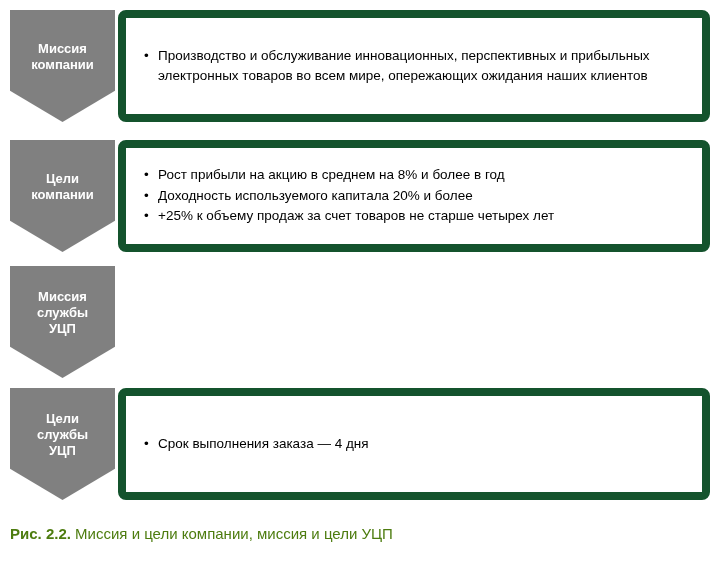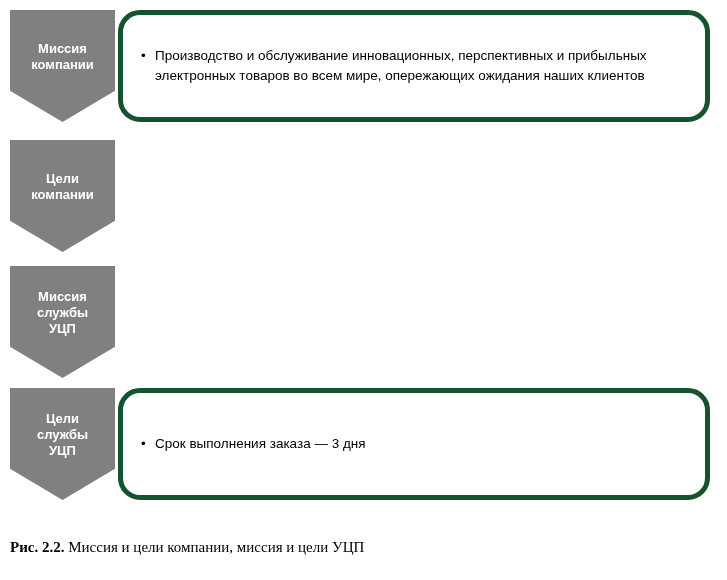--- a/index.html
+++ b/index.html
@@ -56,22 +56,22 @@
   }
   .arrow-label span { display: block; }
 
   
   .bullet-box {
     position: absolute;
     left: 108px;
     top: 0;
     right: 0;
     height: 100%;
-    border: 5px solid #14532d;
-    border-radius: 22px;
+    border: 8px solid #14532d;
+    border-radius: 8px;
     background: #ffffff;
     box-sizing: border-box;
     display: flex;
     align-items: center;
   }
   .bullet-list {
     margin: 0;
     padding: 0 16px 0 18px;
     list-style: none;
     width: 100%;
@@ -90,26 +90,26 @@
     position: absolute;
     left: 0;
     top: 0;
     font-size: 13.5px;
     line-height: 1.45;
   }
 
   .caption {
     position: absolute;
     left: 10px;
-    top: 538px;
+    top: 524px;
     width: 700px;
-    font-family: Liberation Serif, serif;
+    font-family: Liberation Sans, sans-serif;
     font-size: 15px;
     line-height: 1.3;
-    color: #000000;
+    color: #4d7c0f;
   }
   .caption b {
     font-weight: bold;
   }
 </style>
 </head>
 <body>
 
 <div class="diagram">
 
@@ -127,20 +127,27 @@
     </div>
   </div>
 
   <div class="row row-1">
     <div class="arrow-label">
       <div>
         <span>Цели</span>
         <span>компании</span>
       </div>
     </div>
+    <div class="bullet-box">
+      <ul class="bullet-list">
+        <li>Рост прибыли на акцию в среднем на 8% и более в год</li>
+        <li>Доходность используемого капитала 20% и более</li>
+        <li>+25% к объему продаж за счет товаров не старше четырех лет</li>
+      </ul>
+    </div>
   </div>
 
   <div class="row row-2">
     <div class="arrow-label">
       <div>
         <span>Миссия</span>
         <span>службы</span>
         <span>УЦП</span>
       </div>
     </div>
@@ -149,20 +156,20 @@
   <div class="row row-3">
     <div class="arrow-label">
       <div>
         <span>Цели</span>
         <span>службы</span>
         <span>УЦП</span>
       </div>
     </div>
     <div class="bullet-box">
       <ul class="bullet-list">
-        <li>Срок выполнения заказа — 3 дня</li>
+        <li>Срок выполнения заказа — 4 дня</li>
       </ul>
     </div>
   </div>
 
 </div>
 
 <div class="caption"><b>Рис. 2.2.</b><span> Миссия и цели компании, миссия и цели УЦП</span></div>
 
 </body></html>

